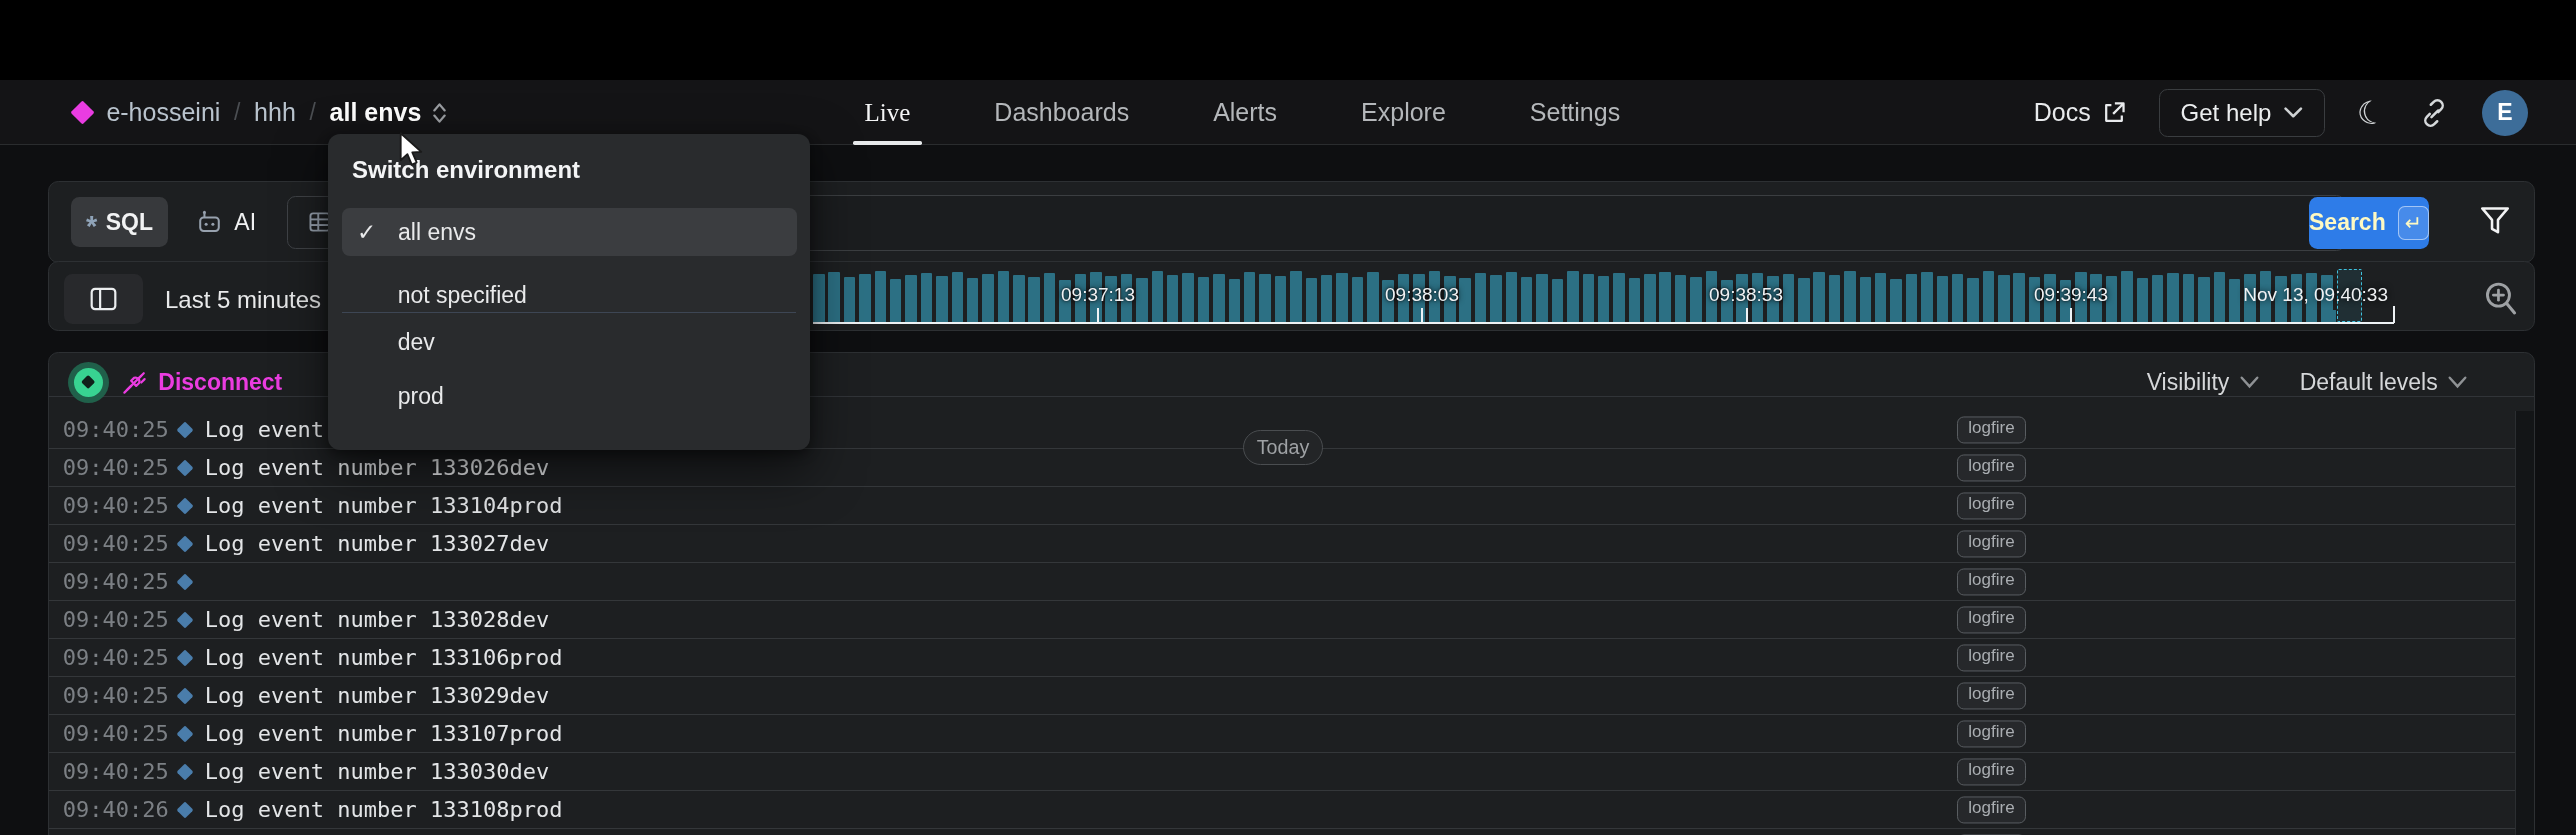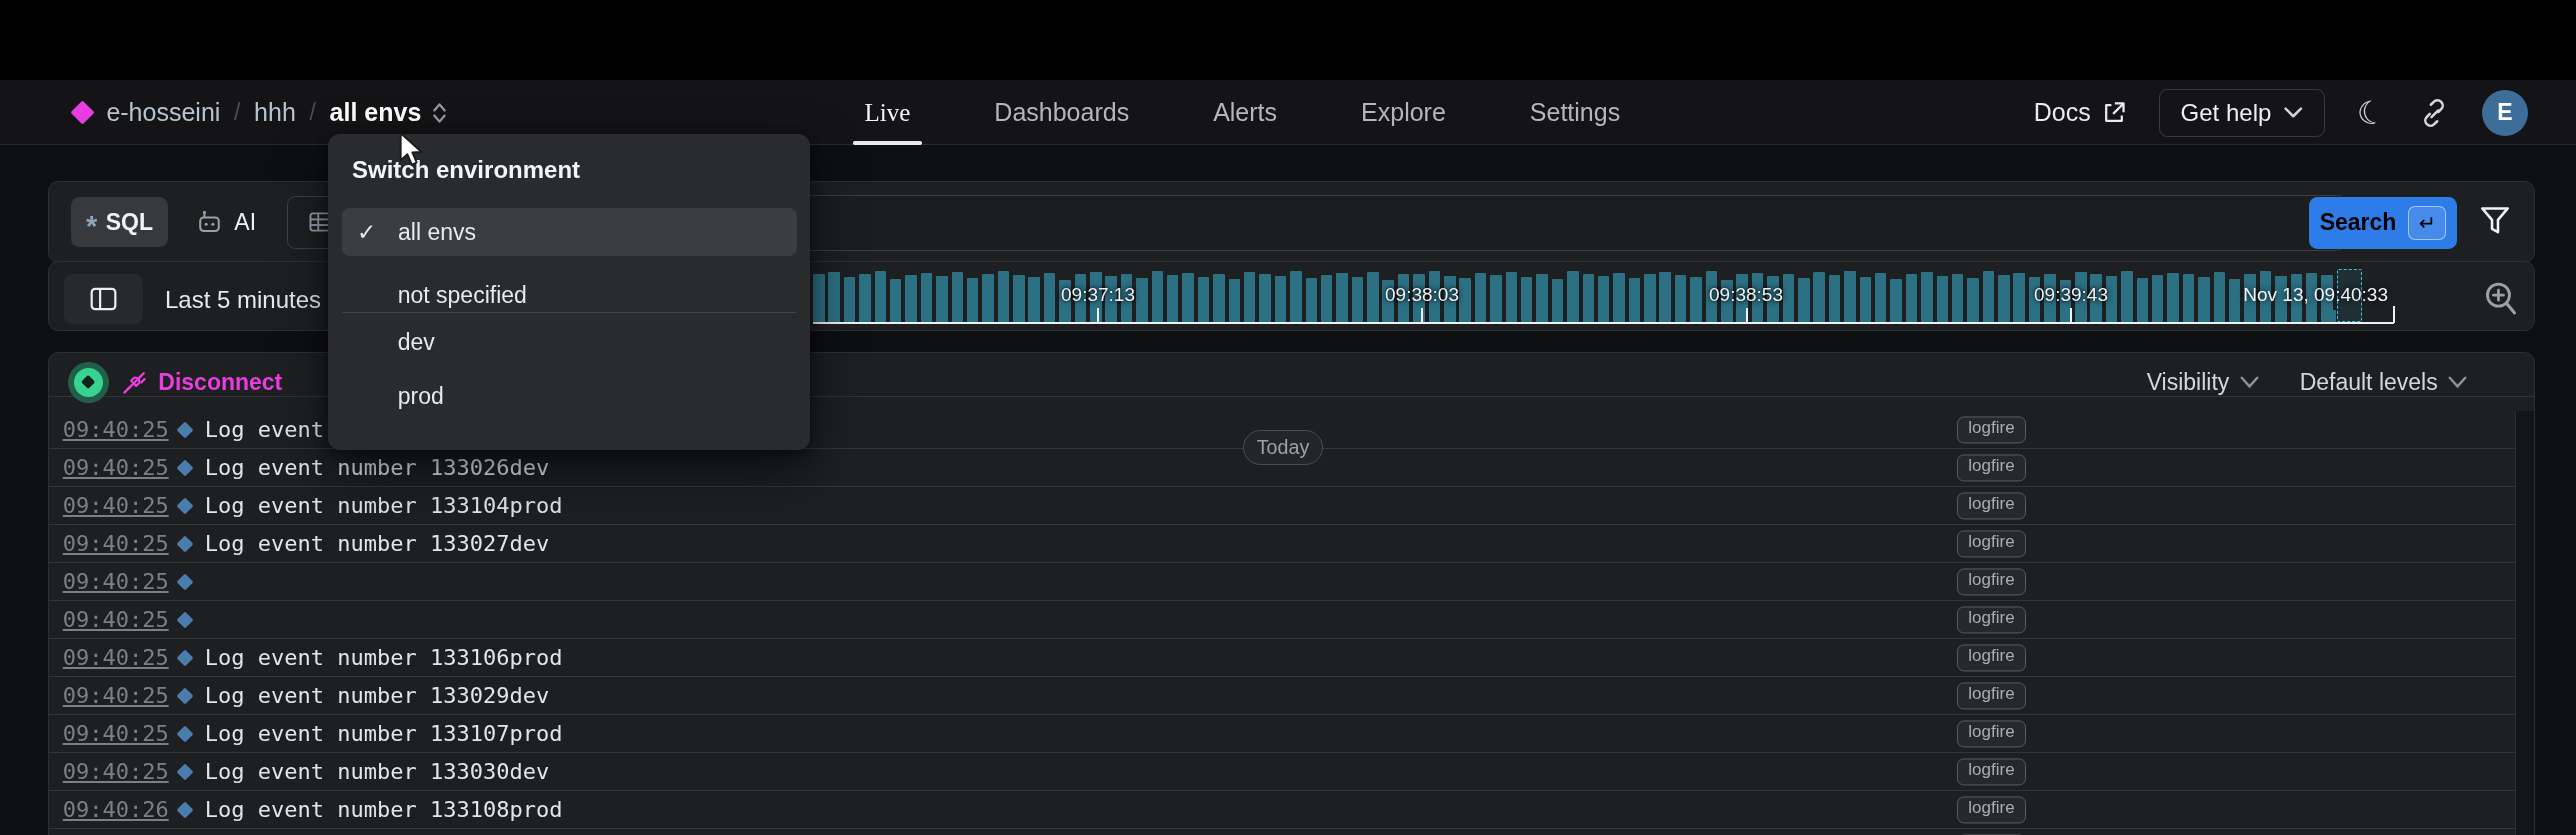--- a/index.html
+++ b/index.html
@@ -35,21 +35,21 @@
   .panel { left:48px; width:2487px; background:#1d1f21; border:0.9px solid #2d3033; border-radius:10.3px; }
 
   
   .search-panel { top:181px; height:82px; }
   .sp-row { display:flex; align-items:center; height:100%; padding-left:22px; }
   .sql-btn { width:97px; height:50px; background:#37393c; border-radius:8.5px; display:flex; align-items:center; justify-content:center; gap:8.5px; color:#f2f3f4; font-size:23px; font-weight:600; }
   .sql-ast { color:#8fa3b8; font-size:29px; line-height:0; position:relative; top:4.3px; }
   .ai-btn { display:flex; align-items:center; gap:10.3px; margin-left:27px; color:#f0f1f2; font-size:23px; }
   .fields-btn { margin-left:31px; width:128px; height:53px; border:1.7px solid #3f4246; border-radius:8.5px; display:flex; align-items:center; gap:12px; padding-left:19px; color:#f0f1f2; font-size:23px; }
   .search-input { left:506px; top:13px; width:1790px; height:56px; border:1.7px solid #3b3e41; border-radius:8.5px; background:#1b1d1f; }
-  .search-btn { left:2260px; top:14.5px; width:148px; height:52px; background:#2e7ce8; border-radius:8.5px; display:flex; align-items:center; justify-content:center; gap:12px; color:#000000; font-size:23px; font-weight:600; }
+  .search-btn { left:2260px; top:14.5px; width:120px; height:52px; background:#2e7ce8; border-radius:8.5px; display:flex; align-items:center; justify-content:center; gap:12px; color:#fef9c3; font-size:23px; font-weight:600; }
   .enter-badge { width:38px; height:34px; border:1.7px solid rgba(255,255,255,.5); background:rgba(255,255,255,.12); border-radius:6.8px; display:flex; align-items:center; justify-content:center; font-size:20.5px; font-weight:400; }
 
   
   .time-panel { top:261px; height:70px; }
   .panel-toggle { left:15.4px; top:12px; width:79px; height:50px; background:#28292c; border-radius:8.5px; display:flex; align-items:center; justify-content:center; }
   .range-label { left:116px; top:0; height:75px; display:flex; align-items:center; gap:10.3px; color:#e8e9ea; font-size:24px; }
   .hist-bars { left:764px; top:8.5px; width:1524px; height:53px; display:flex; align-items:flex-end; overflow:hidden; }
   .hist-bars .bar { flex:0 0 11.5px; margin-right:3.9px; background:#2c7084; border-radius:0.9px; }
   .hist-baseline { left:764px; top:60px; width:1581px; height:1.7px; background:#eef2f5; }
   .hist-riser { left:2344px; top:44px; width:1.7px; height:17px; background:#eef2f5; }
@@ -64,21 +64,21 @@
   .live-header { position:relative; height:44px; border-bottom:0.9px solid #313438;text-align:right; }
   .live-dot { position:absolute; left:19px; top:8.5px; width:41px; height:41px; border-radius:50%; background:#20604a; display:flex; align-items:center; justify-content:center; }
   .live-dot-inner { width:29px; height:29px; border-radius:50%; background:#38d391; display:flex; align-items:center; justify-content:center; }
   .live-dot-core { width:10.3px; height:10.3px; background:#10201a; transform:rotate(45deg); border-radius:1.7px; }
   .disconnect { position:absolute; left:72px; top:0; height:58px; display:flex; align-items:center; gap:10.3px; color:#ea3ce0; font-size:23px; font-weight:600; }
   .live-hdr-right { position:absolute; right:67px; top:0; height:58px; display:flex; align-items:center; gap:41px; }
   .lvl-dd { display:flex; align-items:center; gap:10.3px; color:#d5d7d9; font-size:23px; }
   .rows { position:absolute; left:0; right:19px; top:58px; bottom:0; }
   .gutter { position:absolute; right:0; top:58px; bottom:0; width:19px; background:#131517; border-left:0.9px solid #2b2e31; }
   .log-row { position:absolute; left:0; right:0; height:38px; border-bottom:0.9px solid #34373a; display:flex; align-items:center; font-family:"DejaVu Sans Mono", monospace; font-size:22px; }
-  .log-time { padding-left:13.7px; width:125px; color:#7c8085;text-decoration:underline; }
+  .log-time { padding-left:13.7px; width:125px; color:#7c8085; }
   .log-diamond { width:12px; height:12px; background:#4a7dab; transform:rotate(45deg); border-radius:1.7px; margin:0 13.7px 0 5.1px; flex:0 0 auto; }
   .log-msg { color:#e3e5e7; white-space:nowrap; }
   .log-badge { position:absolute; left:1908px; top:50%; transform:translateY(-50%); border:1.7px solid #595d61; border-radius:6.8px; padding:1.7px 10.3px 3.4px; color:#a9adb1; font-size:17px; font-family:"Liberation Sans", sans-serif; background:#26282b; }
   .today-wrap { position:absolute; left:0; right:19px; top:94px; height:0; }
   .today-pill { position:absolute; left:1194px; top:-17px; width:80px; height:35px; background:#232527; border:1.7px solid #4a4d50; border-radius:18px; color:#9fa2a5; font-size:19.7px; display:flex; align-items:center; justify-content:center;text-align:center; }
 
   
   .env-menu { left:328px; top:134px; width:482px; height:316px; background:#292b2d; border-radius:12px; box-shadow:0 20.5px 51px rgba(0,0,0,.55), 0 3.4px 12px rgba(0,0,0,.4); z-index:60; }
   .env-title { position:absolute; left:24px; top:22px; color:#f4f5f6; font-size:24px; font-weight:700; }
   .env-item { position:absolute; left:13.7px; width:455px; height:48px; display:flex; align-items:center; color:#e9eaeb; font-size:23px; border-radius:7.7px; }
@@ -377,20 +377,21 @@
           <span class="log-badge">logfire</span>
         </div>
         <div class="log-row" style="top: 152px;">
           <span class="log-time">09:40:25</span>
           <span class="log-diamond"></span>
           <span class="log-badge">logfire</span>
         </div>
         <div class="log-row" style="top: 190px;">
           <span class="log-time">09:40:25</span>
           <span class="log-diamond"></span>
+          <span class="log-msg">Log event number 133028dev</span>
           <span class="log-badge">logfire</span>
         </div>
         <div class="log-row" style="top: 228px;">
           <span class="log-time">09:40:25</span>
           <span class="log-diamond"></span>
           <span class="log-msg">Log event number 133106prod</span>
           <span class="log-badge">logfire</span>
         </div>
         <div class="log-row" style="top: 266px;">
           <span class="log-time">09:40:25</span>

